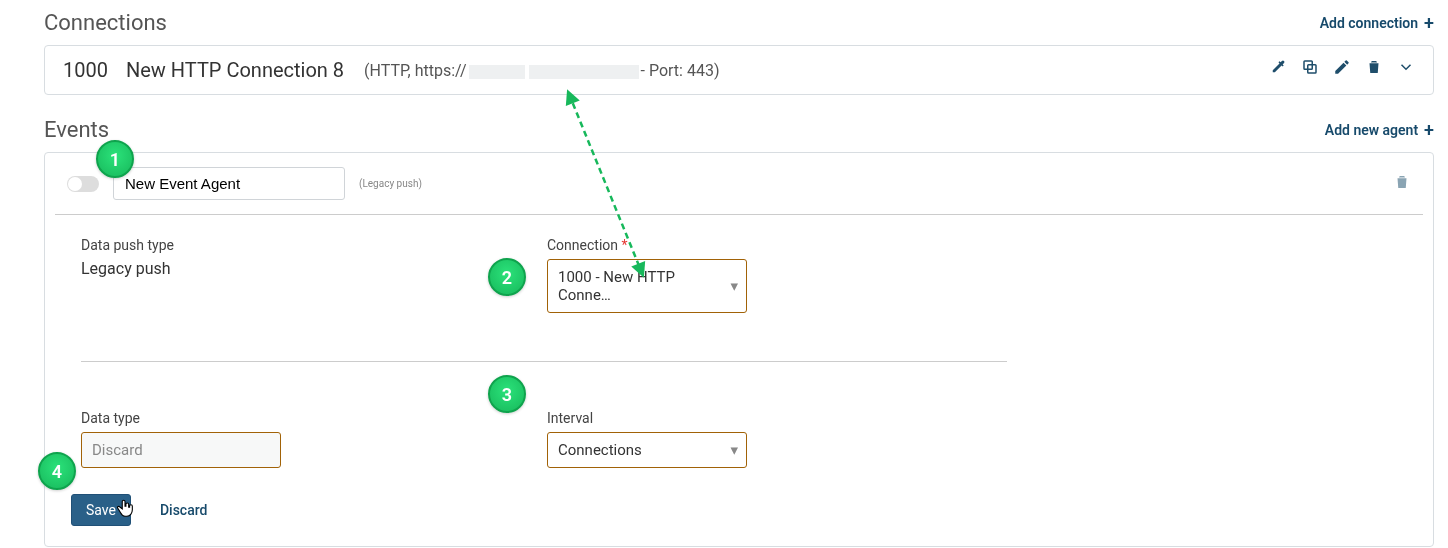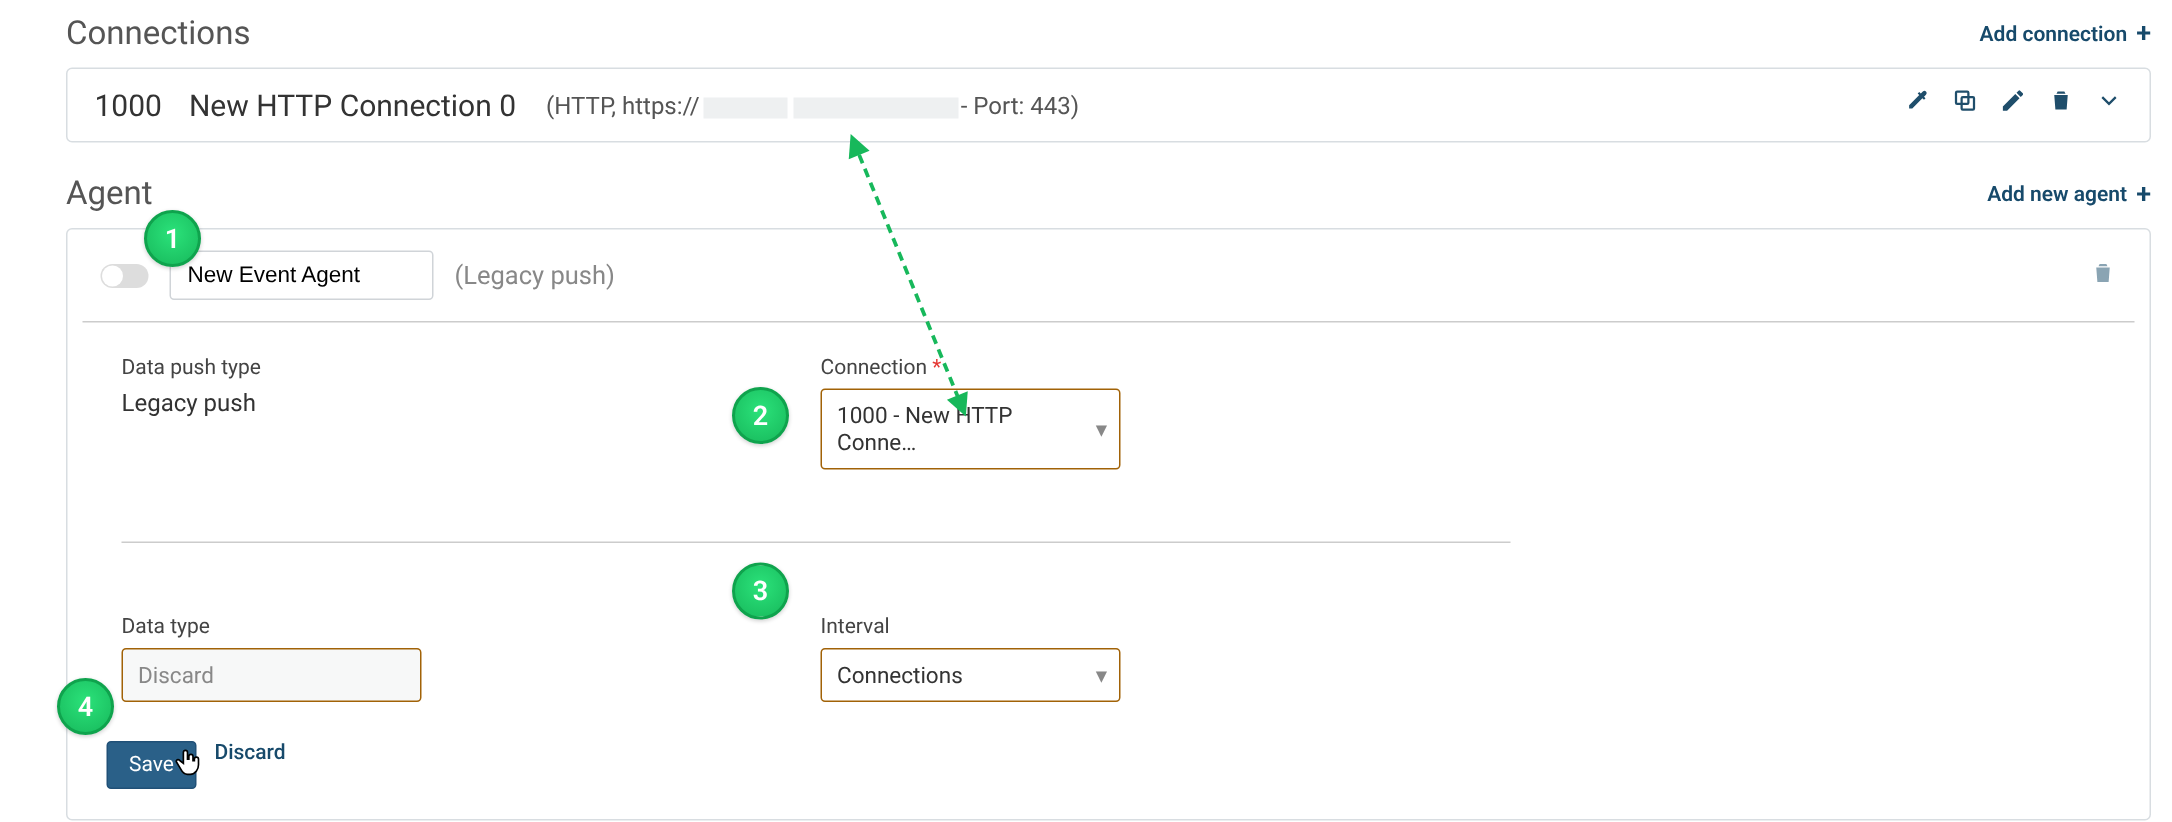--- a/index.html
+++ b/index.html
@@ -101,25 +101,25 @@
     background: #fff;
     border-radius: 50%;
     position: absolute;
     top: 1px; left: 1px;
   }
   .agent-name-input {
     border: 1px solid #d0d4d8;
     border-radius: 3px;
     padding: 7px 11px;
     font-size: 15px;
-    width: 176px;
+    width: 232px;
   }
   .legacy-note {
     color: #888;
-    font-size: 17px;
+    font-size: 10px;
   }
   .agent-del { margin-left: auto; color: #8aa4b3; cursor: pointer; }
 
   .agent-body {
     border-top: 1px solid #ccc;
     padding: 22px 26px 0 26px;
     margin: 0 10px;
   }
   .form-grid {
     display: grid;
@@ -163,22 +163,22 @@
   }
   .divider {
     grid-column: 1 / -1;
     border: none;
     border-top: 1px solid #ccc;
     margin: 18px 0;
   }
 
   .btn-row {
     display: flex;
-    align-items: flex-start;
-    gap: 12px;
+    align-items: center;
+    gap: 29px;
     padding: 26px 26px 20px 26px;
   }
   .btn-save {
     background: #2a6088;
     color: #fff;
     border: 1px solid #205077;
     border-radius: 3px;
     padding: 7px 14px;
     font-size: 14px;
     cursor: pointer;
@@ -239,21 +239,21 @@
     <span class="section-title">Connections</span>
     <span class="add-link">
       <span>Add connection</span>
       <span class="plus-icon">+</span>
     </span>
   </div>
 
   <div class="card">
     <div class="conn-row">
       <span class="conn-id">1000</span>
-      <span class="conn-name">New HTTP Connection 0</span>
+      <span class="conn-name">New HTTP Connection 8</span>
       <span class="conn-detail">
         <span>(HTTP, https://</span>
         <span class="redact"></span>
         <span class="redact wide"></span>
         <span> - Port: 443)</span>
       </span>
       <span class="conn-actions">
         <span class="icon-btn">
           <svg viewBox="0 0 24 24" width="18" height="18" fill="currentColor">
               <path d="M20 4a2 2 0 0 0-2.8 0l-1.8 1.8-1.4-1.4-1.4 1.4 1.4 1.4L5 16.2V19h2.8l9-9 1.4 1.4 1.4-1.4-1.4-1.4L20 6.8A2 2 0 0 0 20 4z"></path>
@@ -278,21 +278,21 @@
         <span class="icon-btn">
           <svg viewBox="0 0 24 24" width="18" height="18" fill="none" stroke="currentColor" stroke-width="2">
               <polyline points="6 9 12 15 18 9"></polyline>
             </svg>
         </span>
       </span>
     </div>
   </div>
 
   <div class="section-head" style="margin-top:22px;">
-    <span class="section-title">Agent</span>
+    <span class="section-title">Events</span>
     <span class="add-link">
       <span>Add new agent</span>
       <span class="plus-icon">+</span>
     </span>
   </div>
 
   <div class="card">
     <div class="agent-header">
       <div class="toggle">
           <div class="knob"></div>

